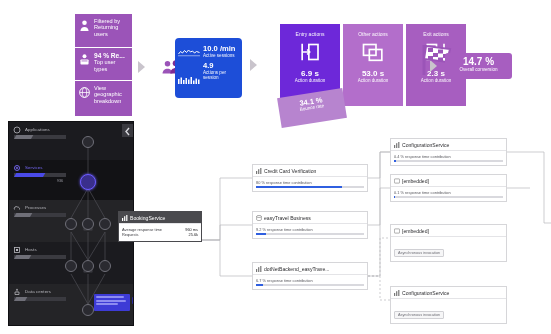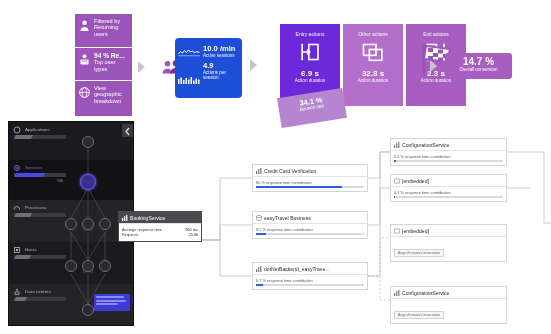--- a/index.html
+++ b/index.html
@@ -211,21 +211,21 @@
     <span class="fp-val">6.9 s</span>
     <span class="fp-lab">Action duration</span>
   </div>
 
   <div class="funnel-panel p2" style="left:343px;">
     <span class="fp-title">Other actions</span>
     <svg class="fp-icon" viewBox="0 0 28 24">
       <rect x="3" y="3" width="15" height="13" fill="none" stroke="#fff" stroke-width="2"></rect>
       <rect x="10" y="9" width="15" height="13" fill="none" stroke="#fff" stroke-width="2"></rect>
     </svg>
-    <span class="fp-val">32.8 s</span>
+    <span class="fp-val">53.0 s</span>
     <span class="fp-lab">Action duration</span>
   </div>
 
   <div class="funnel-panel p3" style="left:406px;">
     <span class="fp-title">Exit actions</span>
     <svg class="fp-icon" viewBox="0 0 28 24">
       <path d="M24 2v20" stroke="#fff" stroke-width="2"></path>
         <rect x="4" y="3" width="11" height="18" fill="none" stroke="#fff" stroke-width="2"></rect>
       <path d="M14 12h8M19 9l3 3-3 3" stroke="#fff" stroke-width="2" fill="none"></path>
     </svg>

